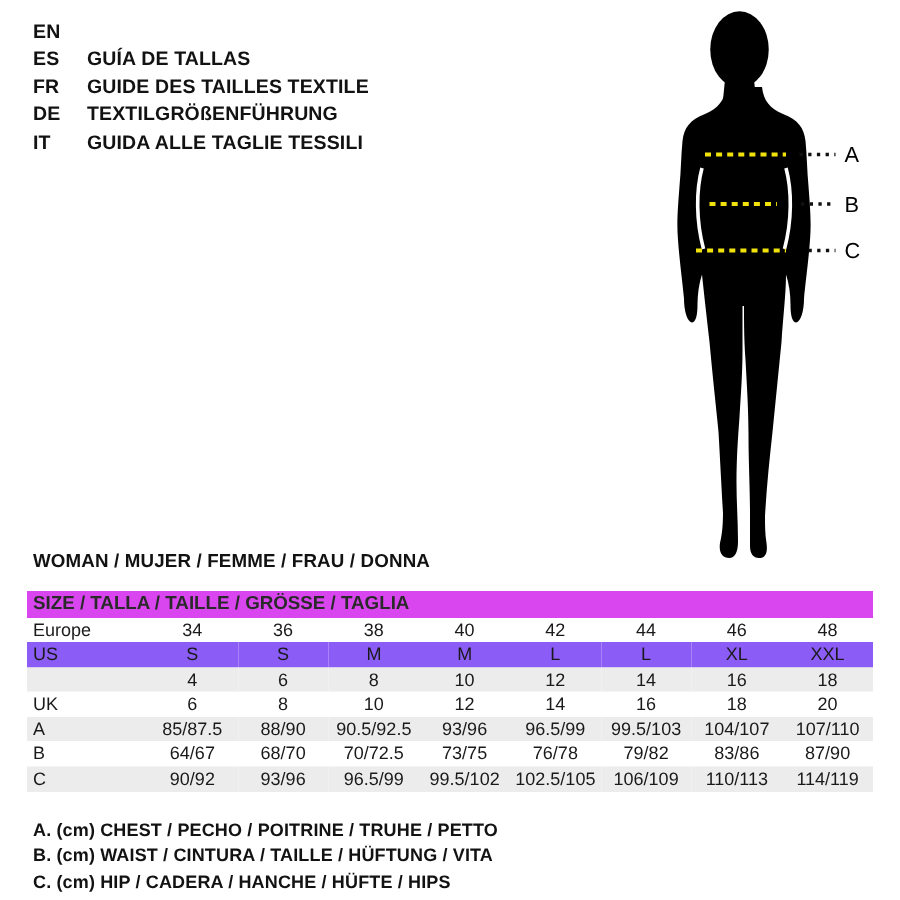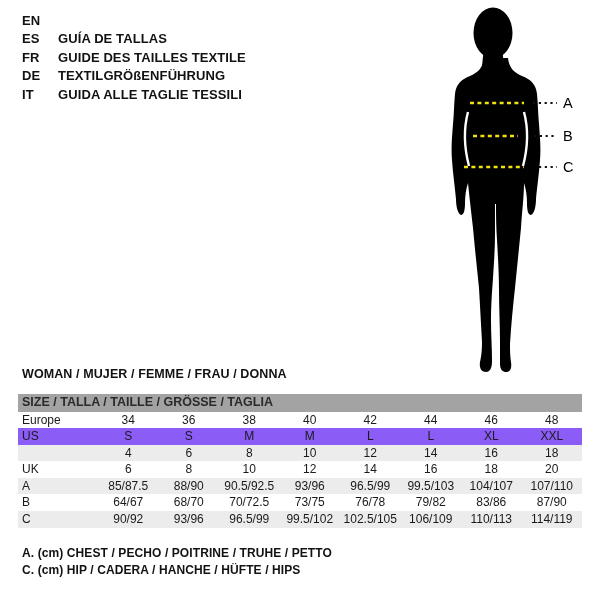--- a/index.html
+++ b/index.html
@@ -115,21 +115,21 @@
   </svg>
 
   <div class="section-title">WOMAN / MUJER / FEMME / FRAU / DONNA</div>
 
   <table class="size-table">
     <colgroup>
         <col style="width:80px">
         <col span="8">
       </colgroup>
     <tbody>
-        <tr class="header-row" style="background: #a3a3a3;">
+        <tr class="header-row" style="background: #d946ef;">
       <td colspan="9">SIZE / TALLA / TAILLE / GRÖSSE / TAGLIA</td>
     </tr>
     <tr>
       <td class="rowlabel">Europe</td>
       <td>34</td>
       <td>36</td>
       <td>38</td>
       <td>40</td>
       <td>42</td>
       <td>44</td>
@@ -200,16 +200,17 @@
       <td>102.5/105</td>
       <td>106/109</td>
       <td>110/113</td>
       <td>114/119</td>
     </tr>
   </tbody>
     </table>
 
   <div class="legend">
     <div>A. (cm) CHEST / PECHO / POITRINE / TRUHE / PETTO</div>
+    <div>B. (cm) WAIST / CINTURA / TAILLE / HÜFTUNG / VITA</div>
     <div>C. (cm) HIP / CADERA / HANCHE / HÜFTE / HIPS</div>
   </div>
 
 </div>
 
 </body></html>

